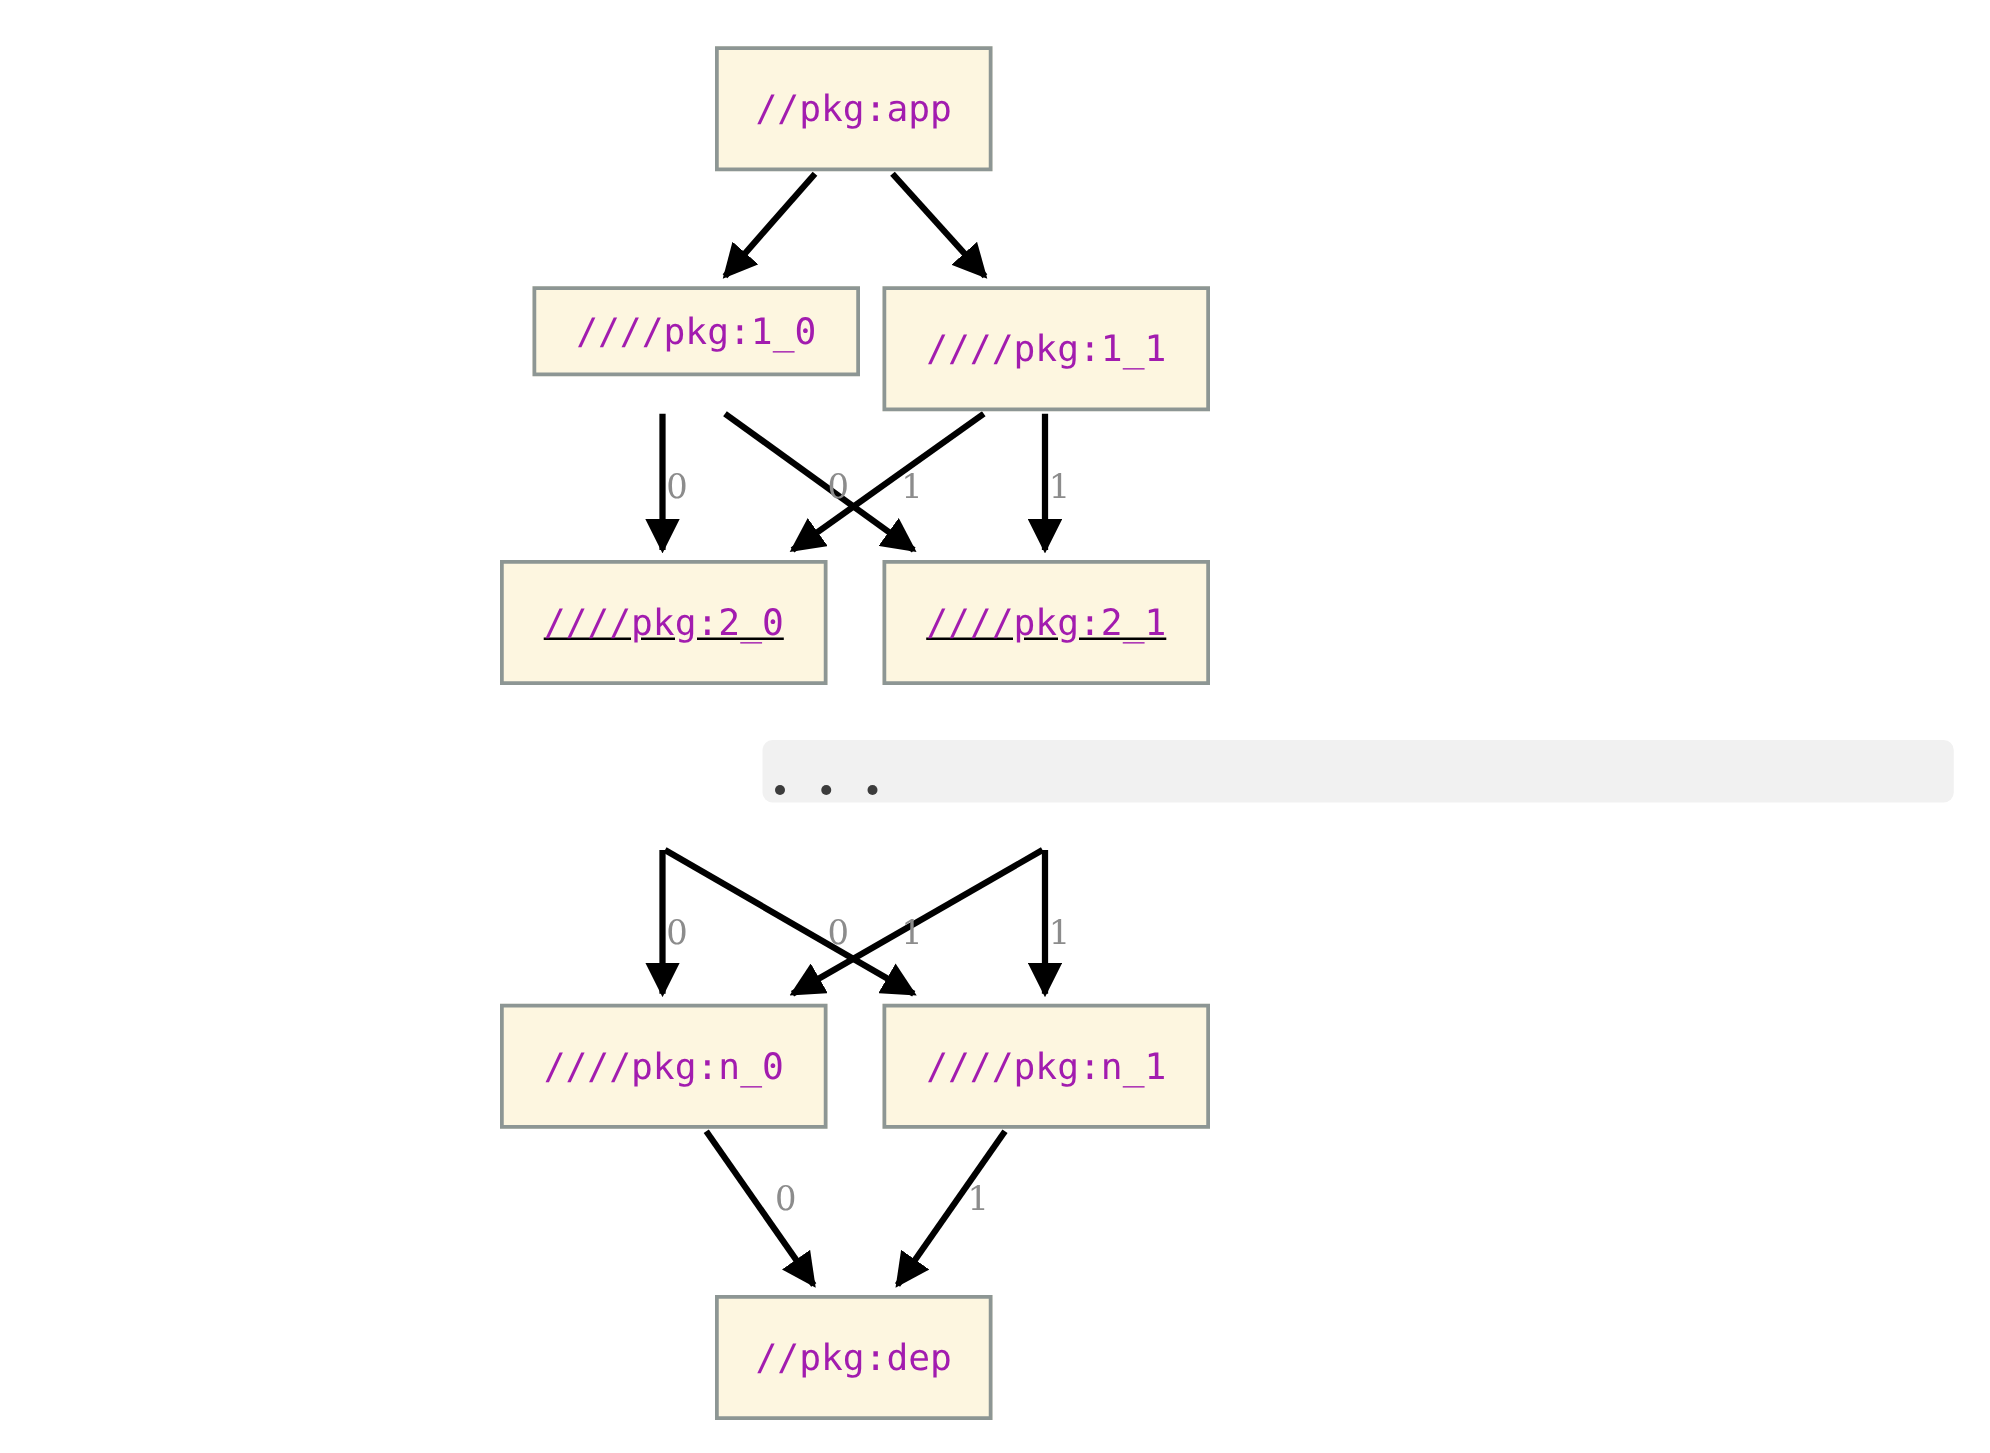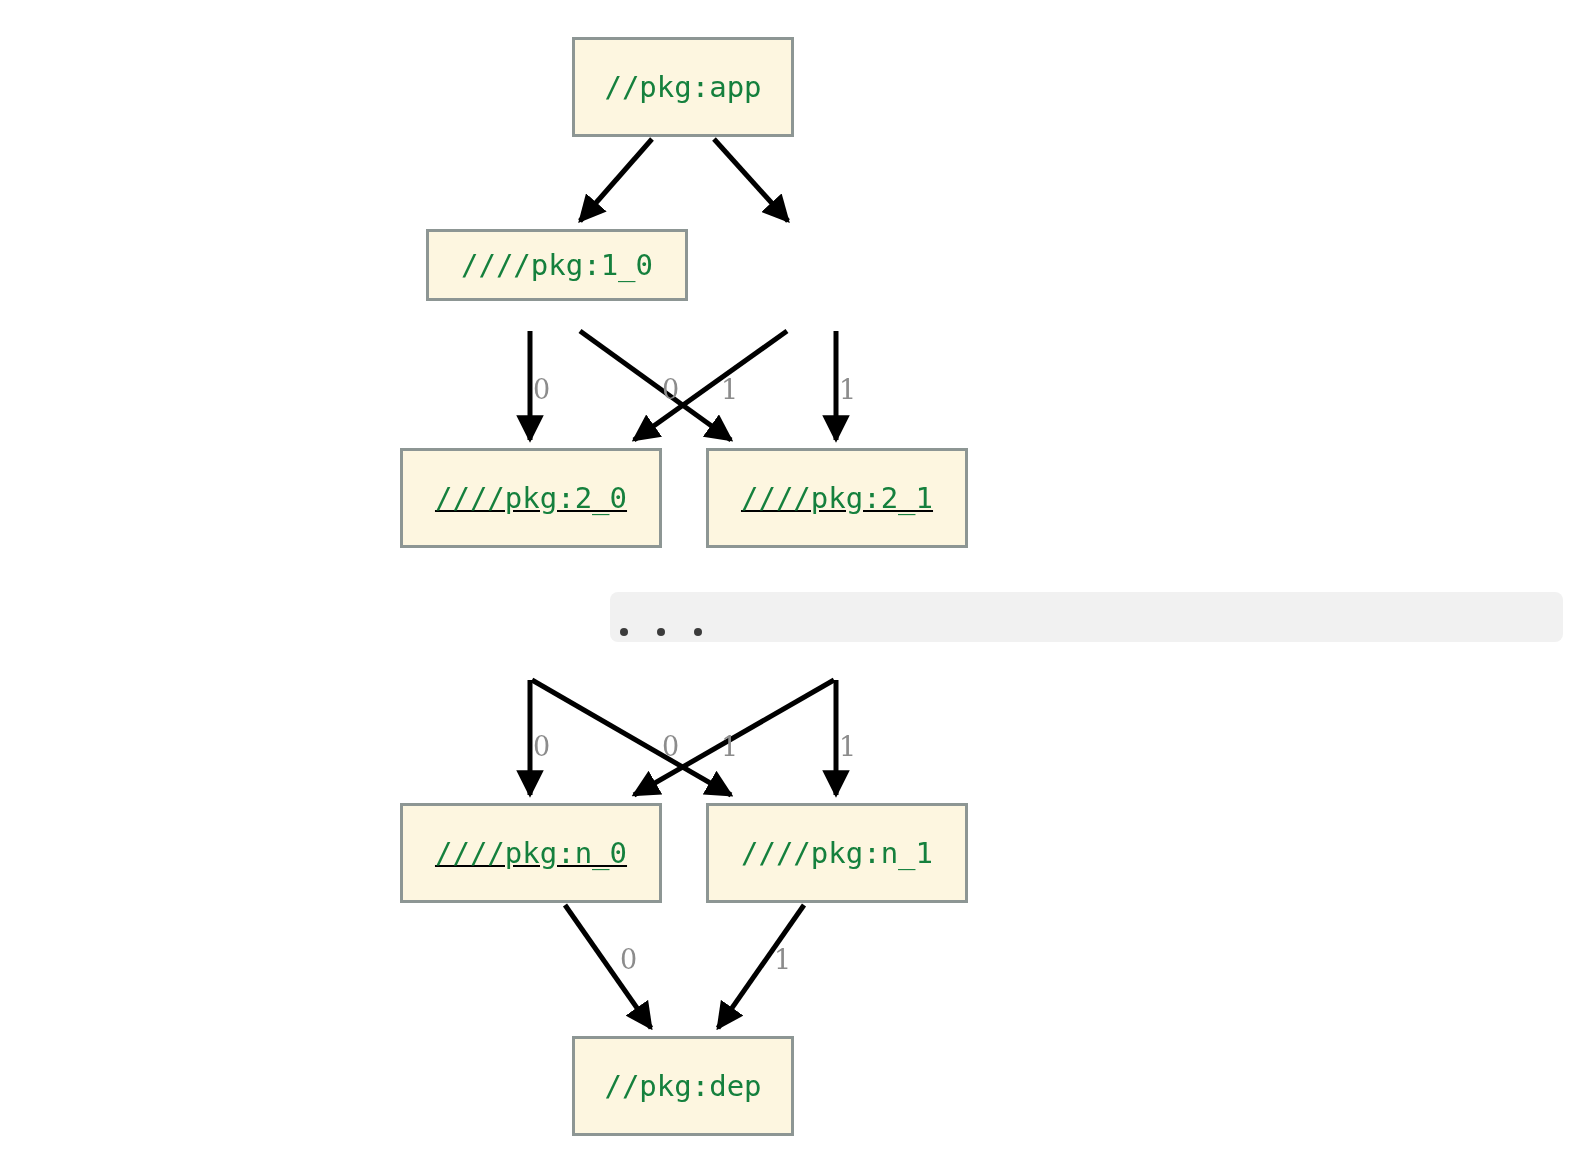--- a/index.html
+++ b/index.html
@@ -29,21 +29,21 @@
     box-sizing: border-box;
     background: #fdf6e0;
     border: 3px solid #8d9694;
     display: flex;
     align-items: center;
     justify-content: center;
   }
   .node-label {
     font-family: "DejaVu Sans Mono", "Liberation Mono", monospace;
     font-size: 29px;
-    color: #15803d;
+    color: #a21caf;
     letter-spacing: 0px;
     white-space: pre;
     user-select: none;
   }
   .edge-label {
     position: absolute;
     font-family: "DejaVu Serif", "Liberation Serif", serif;
     font-size: 27px;
     color: #8c8c8c;
     white-space: pre;
@@ -122,37 +122,40 @@
   </svg>
 
   <div class="node-box" style="left:572px; top:37px; width:222px; height:100px;">
     <span class="node-label">//pkg:app</span>
   </div>
 
   <div class="node-box" style="left:400px; top:229px; width:262px; height:72px;margin-left:26px;">
     <span class="node-label">////pkg:1_0</span>
   </div>
 
+  <div class="node-box" style="left:706px; top:229px; width:262px; height:100px;">
+    <span class="node-label">////pkg:1_1</span>
+  </div>
 
   <div class="node-box" style="left:400px; top:448px; width:262px; height:100px;text-decoration:underline;">
     <span class="node-label">////pkg:2_0</span>
   </div>
 
   <div class="node-box" style="left:706px; top:448px; width:262px; height:100px;text-decoration:underline;">
     <span class="node-label">////pkg:2_1</span>
   </div>
 
   <div class="elision-band" style="left:610px; top:592px; width:953px; height:50px;"></div>
   <div class="elision-dots" style="left:620px; top:628px;">
     <span class="elision-dot"></span>
     <span class="elision-dot"></span>
     <span class="elision-dot"></span>
   </div>
 
-  <div class="node-box" style="left:400px; top:803px; width:262px; height:100px;text-decoration:underline;">
+  <div class="node-box" style="left:400px; top:803px; width:262px; height:100px;">
     <span class="node-label">////pkg:n_0</span>
   </div>
 
   <div class="node-box" style="left:706px; top:803px; width:262px; height:100px;text-align:center;">
     <span class="node-label">////pkg:n_1</span>
   </div>
 
   <div class="node-box" style="left:572px; top:1036px; width:222px; height:100px;">
     <span class="node-label">//pkg:dep</span>
   </div>

